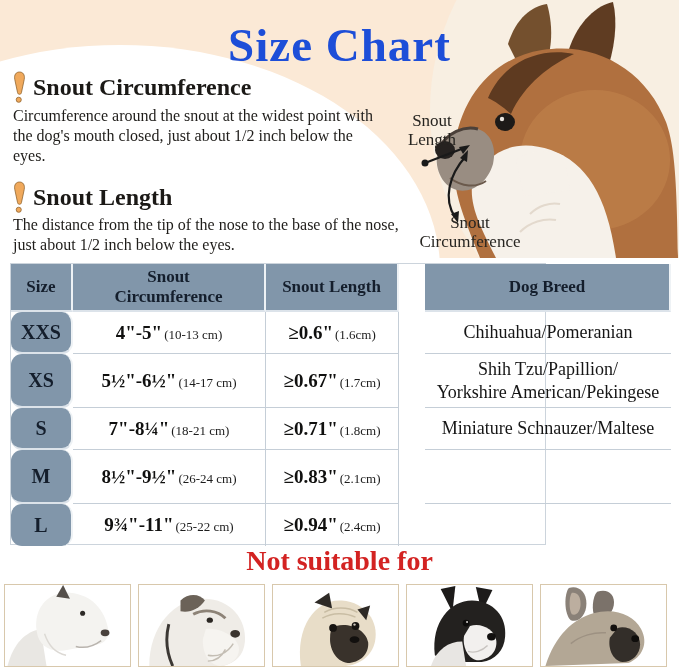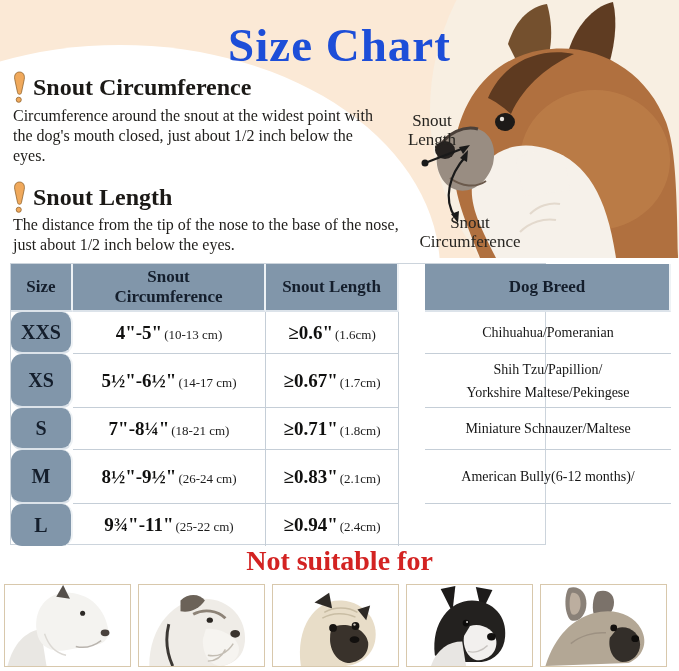--- a/index.html
+++ b/index.html
@@ -47,21 +47,21 @@
   .cell.last { border-right:none;margin-left:26px; }
   .cell.bot  { border-bottom:none; }
   .cell.blue { background:#8196aa; color:#141e2c; font-weight:bold;
                border-right:2px solid #eef2f5; border-bottom:2px solid #dce3ea; }
   .cell.blue.bot { border-bottom:none; }
   .hd-label { font-size:17px; font-weight:bold; line-height:20px; max-width:130px; }
   .size-label { font-size:20px;border-radius:11px; }
   .val-line { display:flex; align-items:baseline; justify-content:center; }
   .v-big { font-size:19px; font-weight:bold; color:#10100f; }
   .v-small { font-size:13px; color:#1c1c1c; padding-left:2px; }
-  .breed-line { font-size:14px; line-height:23px; color:#151515; }
+  .breed-line { font-size:18px; line-height:23px; color:#151515; }
   
   .not-suitable { position:absolute; top:545px; left:0; width:679px; text-align:center;
                   font-size:28px; font-weight:bold; color:#d32322; }
   .dog-row { position:absolute; left:4px; top:584px; display:flex; gap:7px; }
   .dog-box { width:127px; height:83px; background:#ffffff;
              border:1px solid #d8c8ac; overflow:hidden; }
   .dog-box svg { width:100%; height:100%; display:block; }
 </style>
 </head>
 <body>
@@ -163,21 +163,21 @@
         </div>
     </div>
     <div class="cell">
       <div class="val-line">
           <span class="v-big">≥0.67"</span>
           <span class="v-small">(1.7cm)</span>
         </div>
     </div>
     <div class="cell last">
       <div class="breed-line">Shih Tzu/Papillion/</div>
-        <div class="breed-line">Yorkshire Maltese/Pekingese</div>
+        <div class="breed-line">Yorkshire American/Pekingese</div>
     </div>
 
     <div class="cell blue size-label">S</div>
     <div class="cell">
       <div class="val-line">
           <span class="v-big">7"-8¼"</span>
           <span class="v-small">(18-21 cm)</span>
         </div>
     </div>
     <div class="cell">
@@ -198,21 +198,20 @@
           <span class="v-small">(26-24 cm)</span>
         </div>
     </div>
     <div class="cell">
       <div class="val-line">
           <span class="v-big">≥0.83"</span>
           <span class="v-small">(2.1cm)</span>
         </div>
     </div>
     <div class="cell last">
-      <div class="breed-line">American Bully(6-12 months)/</div>
     </div>
 
     <div class="cell blue size-label bot">L</div>
     <div class="cell bot">
       <div class="val-line">
           <span class="v-big">9¾"-11"</span>
           <span class="v-small">(25-22 cm)</span>
         </div>
     </div>
     <div class="cell bot">

